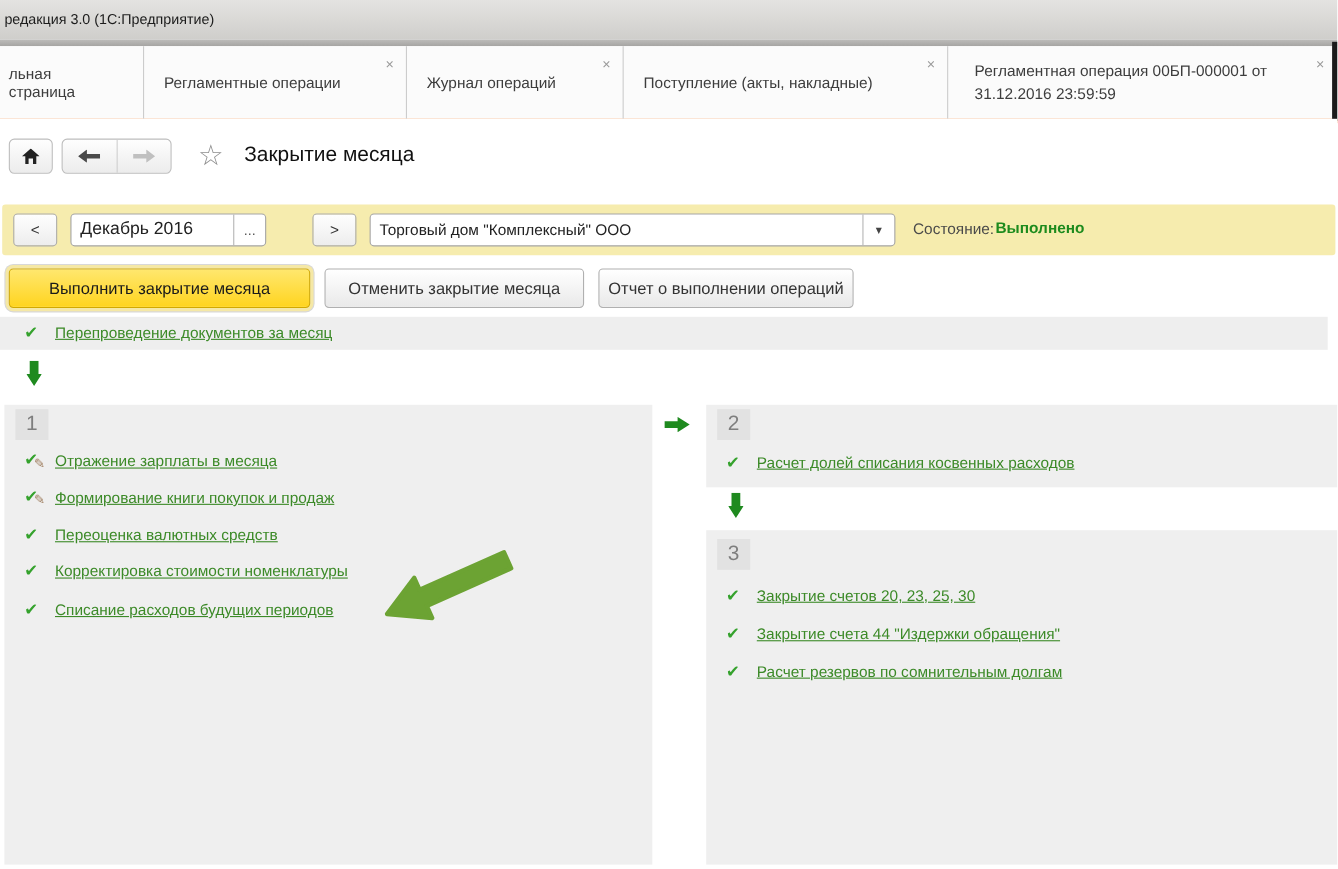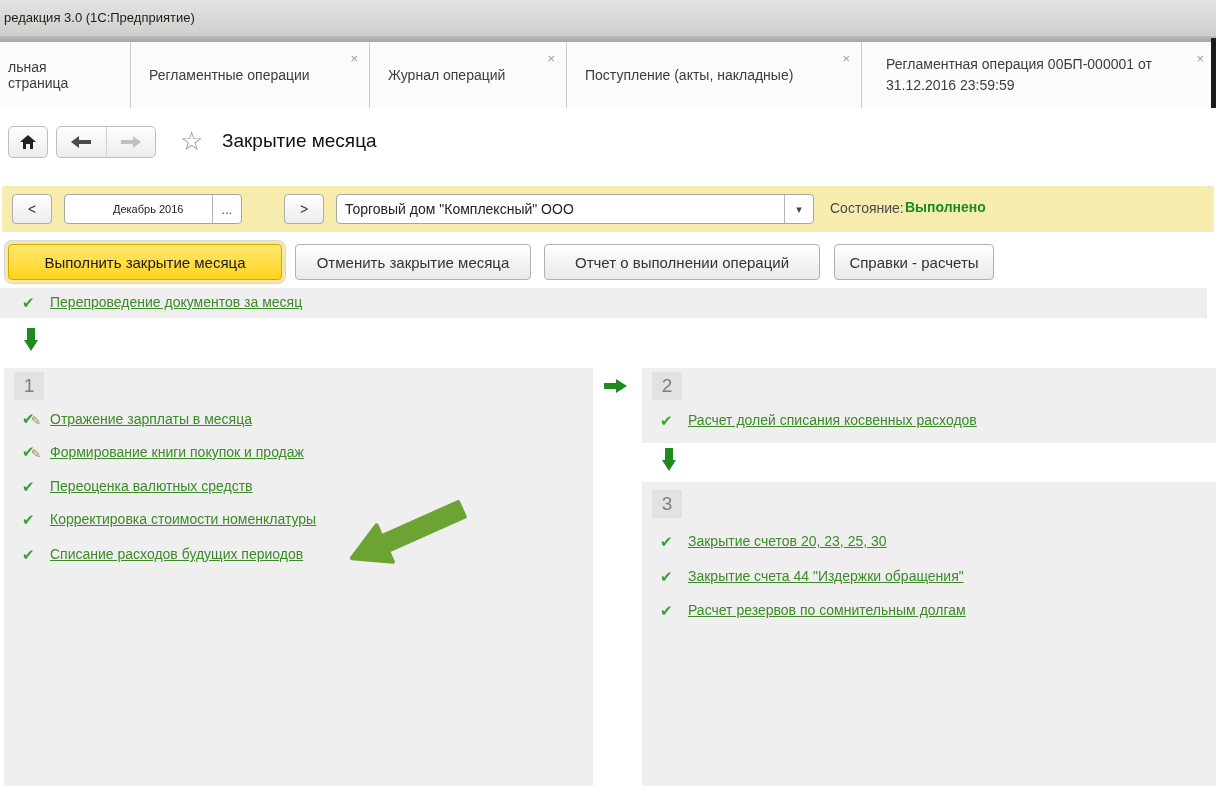--- a/index.html
+++ b/index.html
@@ -45,41 +45,41 @@
   .ytoolbar{position:absolute;left:2px;top:186px;width:1212px;height:46px;
             background:#f6ecae;border-radius:3px;}
   .ybtn{position:absolute;top:8px;height:30px;box-sizing:border-box;
         background:linear-gradient(#fefefe,#ededed);border:1px solid #adadad;
         border-radius:4px;font-size:14px;color:#333;display:flex;
         align-items:center;justify-content:center;}
   .prevbtn{left:10px;width:40px;}
   .nextbtn{left:282px;width:40px;}
   .periodfield{position:absolute;left:62px;top:8px;width:178px;height:30px;box-sizing:border-box;
                background:#fff;border:1px solid #a5a5a5;border-radius:4px;display:flex;}
-  .periodtext{flex:1;font-size:11px;color:#222;display:flex;align-items:center;padding-left:8px;margin-left:40px;}
+  .periodtext{flex:1;font-size:16px;color:#222;display:flex;align-items:center;padding-left:8px;}
   .perioddots{width:28px;border-left:1px solid #b5b5b5;display:flex;align-items:center;
               justify-content:center;font-size:13px;color:#555;}
   .orgselect{position:absolute;left:334px;top:8px;width:478px;height:30px;box-sizing:border-box;
              background:#fff;border:1px solid #a5a5a5;border-radius:4px;display:flex;}
   .orgtext{flex:1;font-size:14px;color:#222;display:flex;align-items:center;padding-left:8px;
            white-space:nowrap;overflow:hidden;}
   .orgarrow{width:28px;border-left:1px solid #b5b5b5;display:flex;align-items:center;
             justify-content:center;font-size:11px;color:#444;}
   .statuslbl{position:absolute;left:828px;top:14px;font-size:14px;color:#4a4a4a;}
   .statusval{position:absolute;left:903px;top:13px;font-size:14px;font-weight:bold;color:#1d8b1d;}
 
   
   .abtn{position:absolute;top:244px;height:36px;box-sizing:border-box;border-radius:4px;
         background:linear-gradient(#ffffff,#e9e9e9);border:1px solid #b0b0b0;
         font-size:15px;color:#333;display:flex;align-items:center;justify-content:center;}
   .runbtn{left:8px;width:274px;background:linear-gradient(#ffe76e,#ffd41f);
           border:1px solid #d2a900;color:#1a1a1a;
           box-shadow:0 0 0 3px #f5e8a6,0 0 0 4px #d8d8d8;}
   .cancelbtn{left:295px;width:236px;}
-  .reportbtn{left:544px;width:276px;}
+  .reportbtn{left:544px;width:232px;}
   .refbtn{left:834px;width:160px;}
 
   
   .repost{position:absolute;left:0;top:288px;width:1207px;height:30px;background:#eeeeee;}
   .check{color:#35a22d;font-size:15px;line-height:15px;}
   .checkwrap{position:relative;display:inline-block;width:22px;height:16px;}
   .checkwrap .check{position:absolute;left:0;top:0;}
   .checkwrap .pencil{position:absolute;left:9px;top:3px;font-size:12px;color:#9c7a5a;}
   .greenlink{font-size:14px;color:#3c8a28;text-decoration:underline;cursor:pointer;}
   .repost .check{position:absolute;left:22px;top:7px;}
@@ -169,21 +169,20 @@
       <div class="orgtext">Торговый дом "Комплексный" ООО</div>
       <div class="orgarrow">▾</div>
     </div>
     <span class="statuslbl">Состояние:</span>
     <span class="statusval">Выполнено</span>
   </div>
 
   <div class="abtn runbtn">Выполнить закрытие месяца</div>
   <div class="abtn cancelbtn">Отменить закрытие месяца</div>
   <div class="abtn reportbtn">Отчет о выполнении операций</div>
-  <div class="abtn refbtn">Справки - расчеты</div>
 
   <div class="repost">
     <span class="check">✔</span>
     <span class="greenlink">Перепроведение документов за месяц</span>
   </div>
 
   <div class="flowarrow" style="left:24px;top:328px;">
     <svg width="14" height="24" viewBox="0 0 14 24">
         <polygon points="3,0 11,0 11,12 14,12 7,23 0,12 3,12" fill="#1f8a1f"></polygon>
       </svg>

